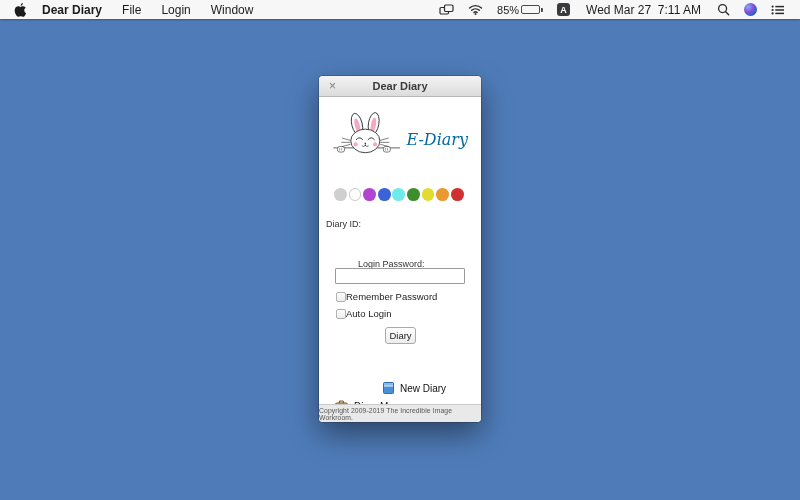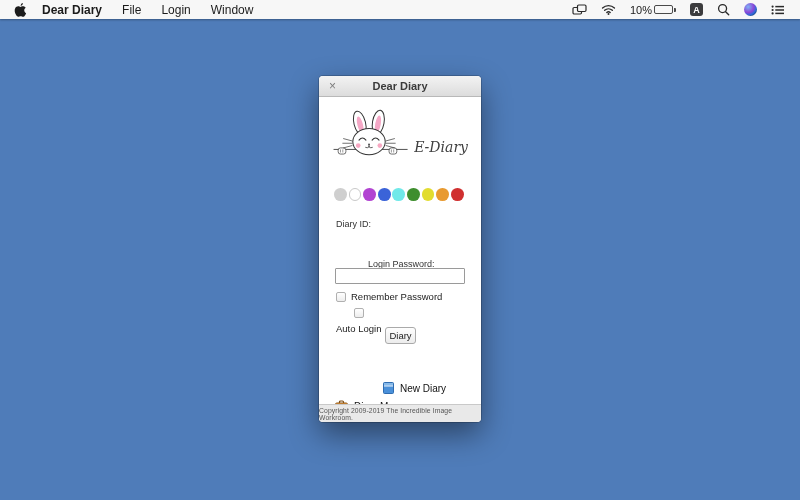--- a/index.html
+++ b/index.html
@@ -58,30 +58,30 @@
   }
 
   .content { position:relative; width:100%; height:325px; }
 
   
   .logo-row { position:absolute; left:13px; top:6px; width:136px; height:60px;
     display:flex; align-items:flex-end; }
   .bunny { width:90px; height:58px; }
   .ediary {
     font-family:"DejaVu Serif", serif; font-style:italic;
-    font-size:14px; color:#404040; margin-left:5px; margin-bottom:8px; white-space:nowrap;
+    font-size:16px; color:#0369a1; margin-left:5px; margin-bottom:14px; white-space:nowrap;
   }
 
   
   .dots { position:absolute; left:15px; top:91px; display:flex; gap:1.8px; }
   .dot { width:12.8px; height:12.8px; border-radius:50%; }
   .dot.outlined { border:1px solid #c9c9c9; }
 
   
-  .field-label { position:absolute; left:17px; font-size:9px; color:#333;text-align:center; }
+  .field-label { position:absolute; left:7px; font-size:9px; color:#333;text-align:center; }
   .lbl-id { top:122px; }
   .lbl-pw { top:162px;padding-left:32px; }
 
   .combo {
     position:absolute; left:16px; top:134px; width:130px; height:20px;
     border:1px solid #919191; background:#fff; display:flex; align-items:center;
     border-radius:1px;
   }
   .combo .val { flex:1; font-size:10px; color:#222; padding-left:5px; }
   .combo .arrow-cell {
@@ -89,22 +89,22 @@
     display:flex; align-items:center; justify-content:center;
     font-size:8px; color:#111; background:#fff;
   }
 
   .pw-input {
     position:absolute; left:16px; top:171px; width:130px; height:16px;
     border:1px solid #9a9a9a; background:#fff; font-size:10px; padding:0 4px;
     border-radius:1px; outline:none;
   }
 
-  .checkrow { position:absolute; left:17px; display:flex; align-items:center; gap:5px; }
-  .cr1 { top:194px; } .cr2 { top:211px;flex-direction:column; }
+  .checkrow { position:absolute; left:17px; display:flex; align-items:center; }
+  .cr1 { top:194px; } .cr2 { top:211px; }
   .checkbox {
     width:10px; height:10px; border:1px solid #b0b0b0; border-radius:2px;
     background:linear-gradient(#ffffff,#ededed);
   }
   .checklabel { font-size:9.5px; color:#222; }
 
   .login-btn {
     position:absolute; left:66px; top:230px; width:31px; height:17px;
     border:1px solid #aaa; border-radius:3px;
     background:linear-gradient(#fefefe,#ececec);
@@ -149,29 +149,30 @@
     </span>
     <span class="status-item">
       <svg class="micon" width="15" height="11" viewBox="0 0 16 12">
         <path d="M1.5 4.4 A9.5 9.5 0 0 1 14.5 4.4" fill="none" stroke="#2a2a2a" stroke-width="1.5" stroke-linecap="round"></path>
         <path d="M3.8 6.9 A6.2 6.2 0 0 1 12.2 6.9" fill="none" stroke="#2a2a2a" stroke-width="1.5" stroke-linecap="round"></path>
         <path d="M6.1 9.2 A3 3 0 0 1 9.9 9.2" fill="none" stroke="#2a2a2a" stroke-width="1.5" stroke-linecap="round"></path>
         <circle cx="8" cy="10.8" r="1.1" fill="#2a2a2a"></circle>
       </svg>
     </span>
     <span class="status-item">
-      <span class="pct">10%</span>
+      <span class="pct">85%</span>
       <span class="battery">
         <span class="shell"><span class="fill"></span></span>
           <span class="nub"></span>
       </span>
     </span>
     <span class="status-item">
       <span class="kbd-badge">A</span>
     </span>
+    <span class="clock">Wed Mar 27  7:11 AM</span>
     <span class="status-item">
       <svg class="micon" width="13" height="13" viewBox="0 0 14 14">
         <circle cx="6" cy="6" r="4.3" fill="none" stroke="#2a2a2a" stroke-width="1.4"></circle>
         <line x1="9.3" y1="9.3" x2="12.6" y2="12.6" stroke="#2a2a2a" stroke-width="1.5" stroke-linecap="round"></line>
       </svg>
     </span>
     <span class="status-item">
       <span class="siri-orb"></span>
     </span>
     <span class="status-item">

